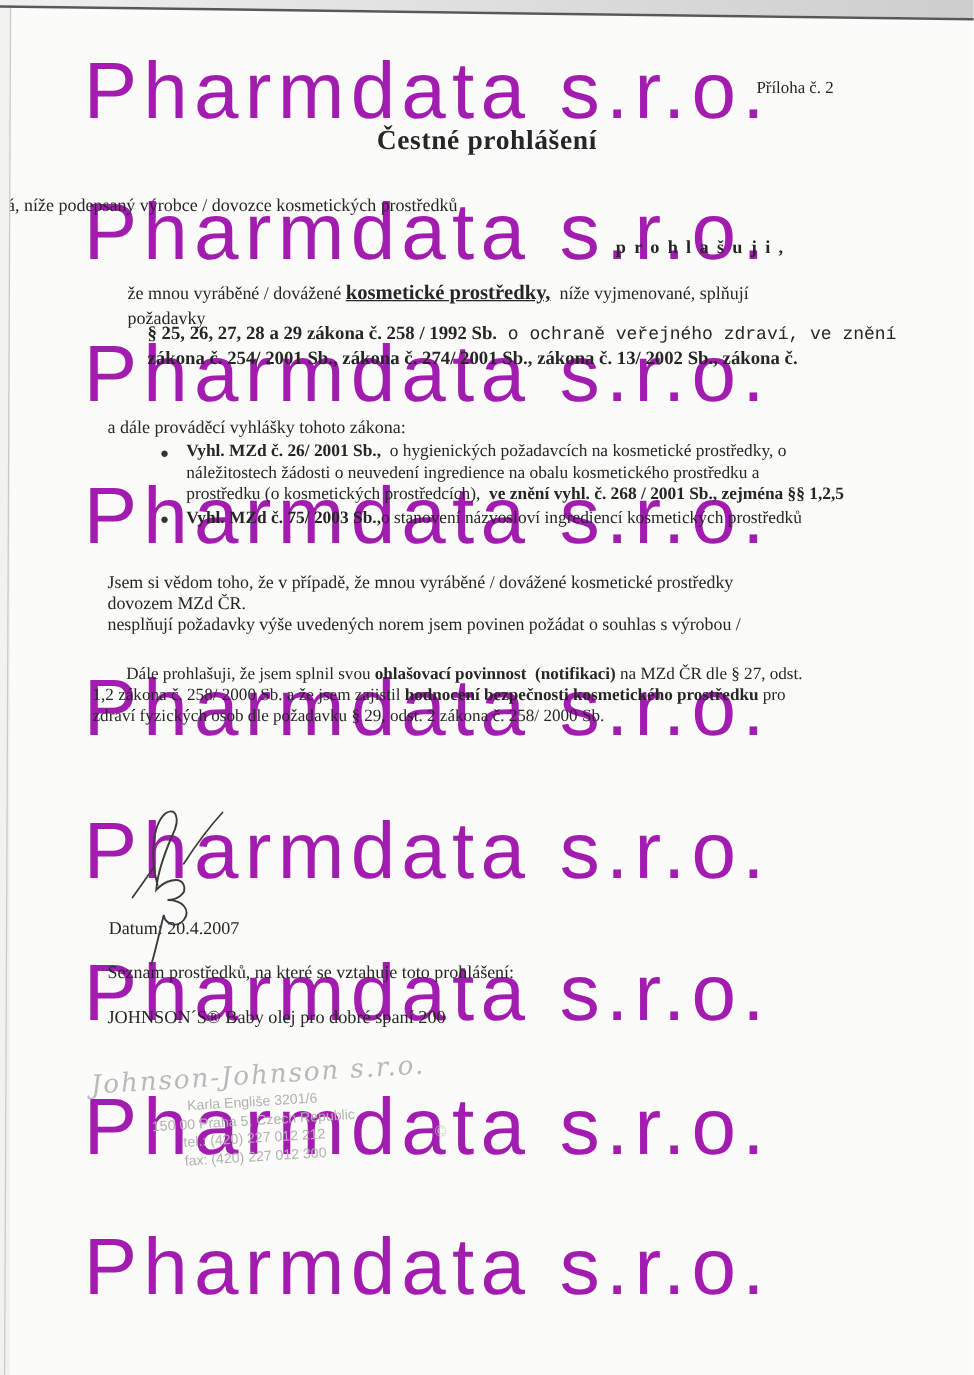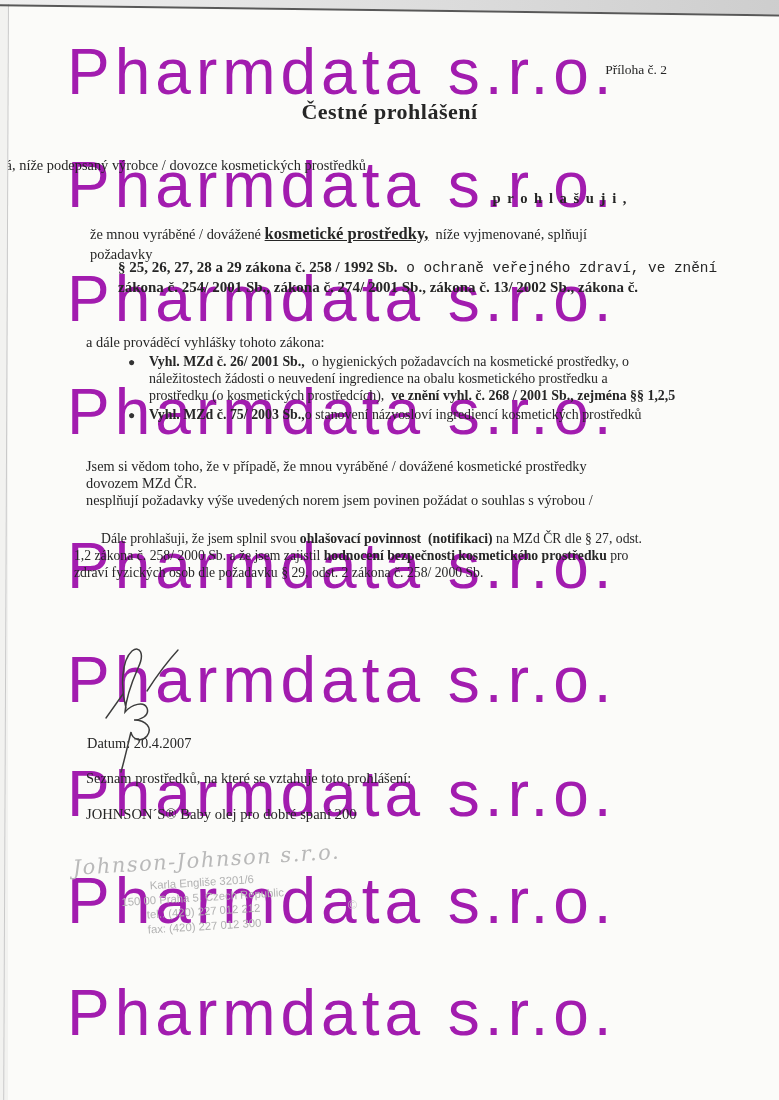--- a/index.html
+++ b/index.html
@@ -76,21 +76,21 @@
 
   <div class="scan-top"></div>
   <div class="scan-left-band"></div>
   <div class="scan-left"></div>
 
   <div class="abs priloha">Příloha č. 2</div>
   <div class="abs title">Čestné prohlášení</div>
   <div class="abs intro">Já, níže podepsaný výrobce / dovozce kosmetických prostředků</div>
   <div class="abs declare">p r o h l a š u j i ,</div>
 
-  <div class="abs p1" style="left:90px; top:224px">
+  <div class="abs p1" style="left:102px; top:224px">
     <div class="ln"><span>že mnou vyráběné / dovážené </span><span class="bu">kosmetické prostředky,</span><span>  níže vyjmenované, splňují</span></div>
     <div class="ln"><span>požadavky</span></div>
   </div>
 
   <div class="abs law" style="left:118px; top:258px">
     <div class="ln"><span>§ 25, 26, 27, 28 a 29 zákona č. 258 / 1992 Sb.</span><span class="n"> o ochraně veřejného zdraví, ve znění</span></div>
     <div class="ln"><span>zákona č. 254/ 2001 Sb., zákona č. 274/ 2001 Sb., zákona č. 13/ 2002 Sb., zákona č.</span></div>
   </div>
 
   <div class="abs" style="left:86px; top:334px; font-size:14.4px">a dále prováděcí vyhlášky tohoto zákona:</div>

